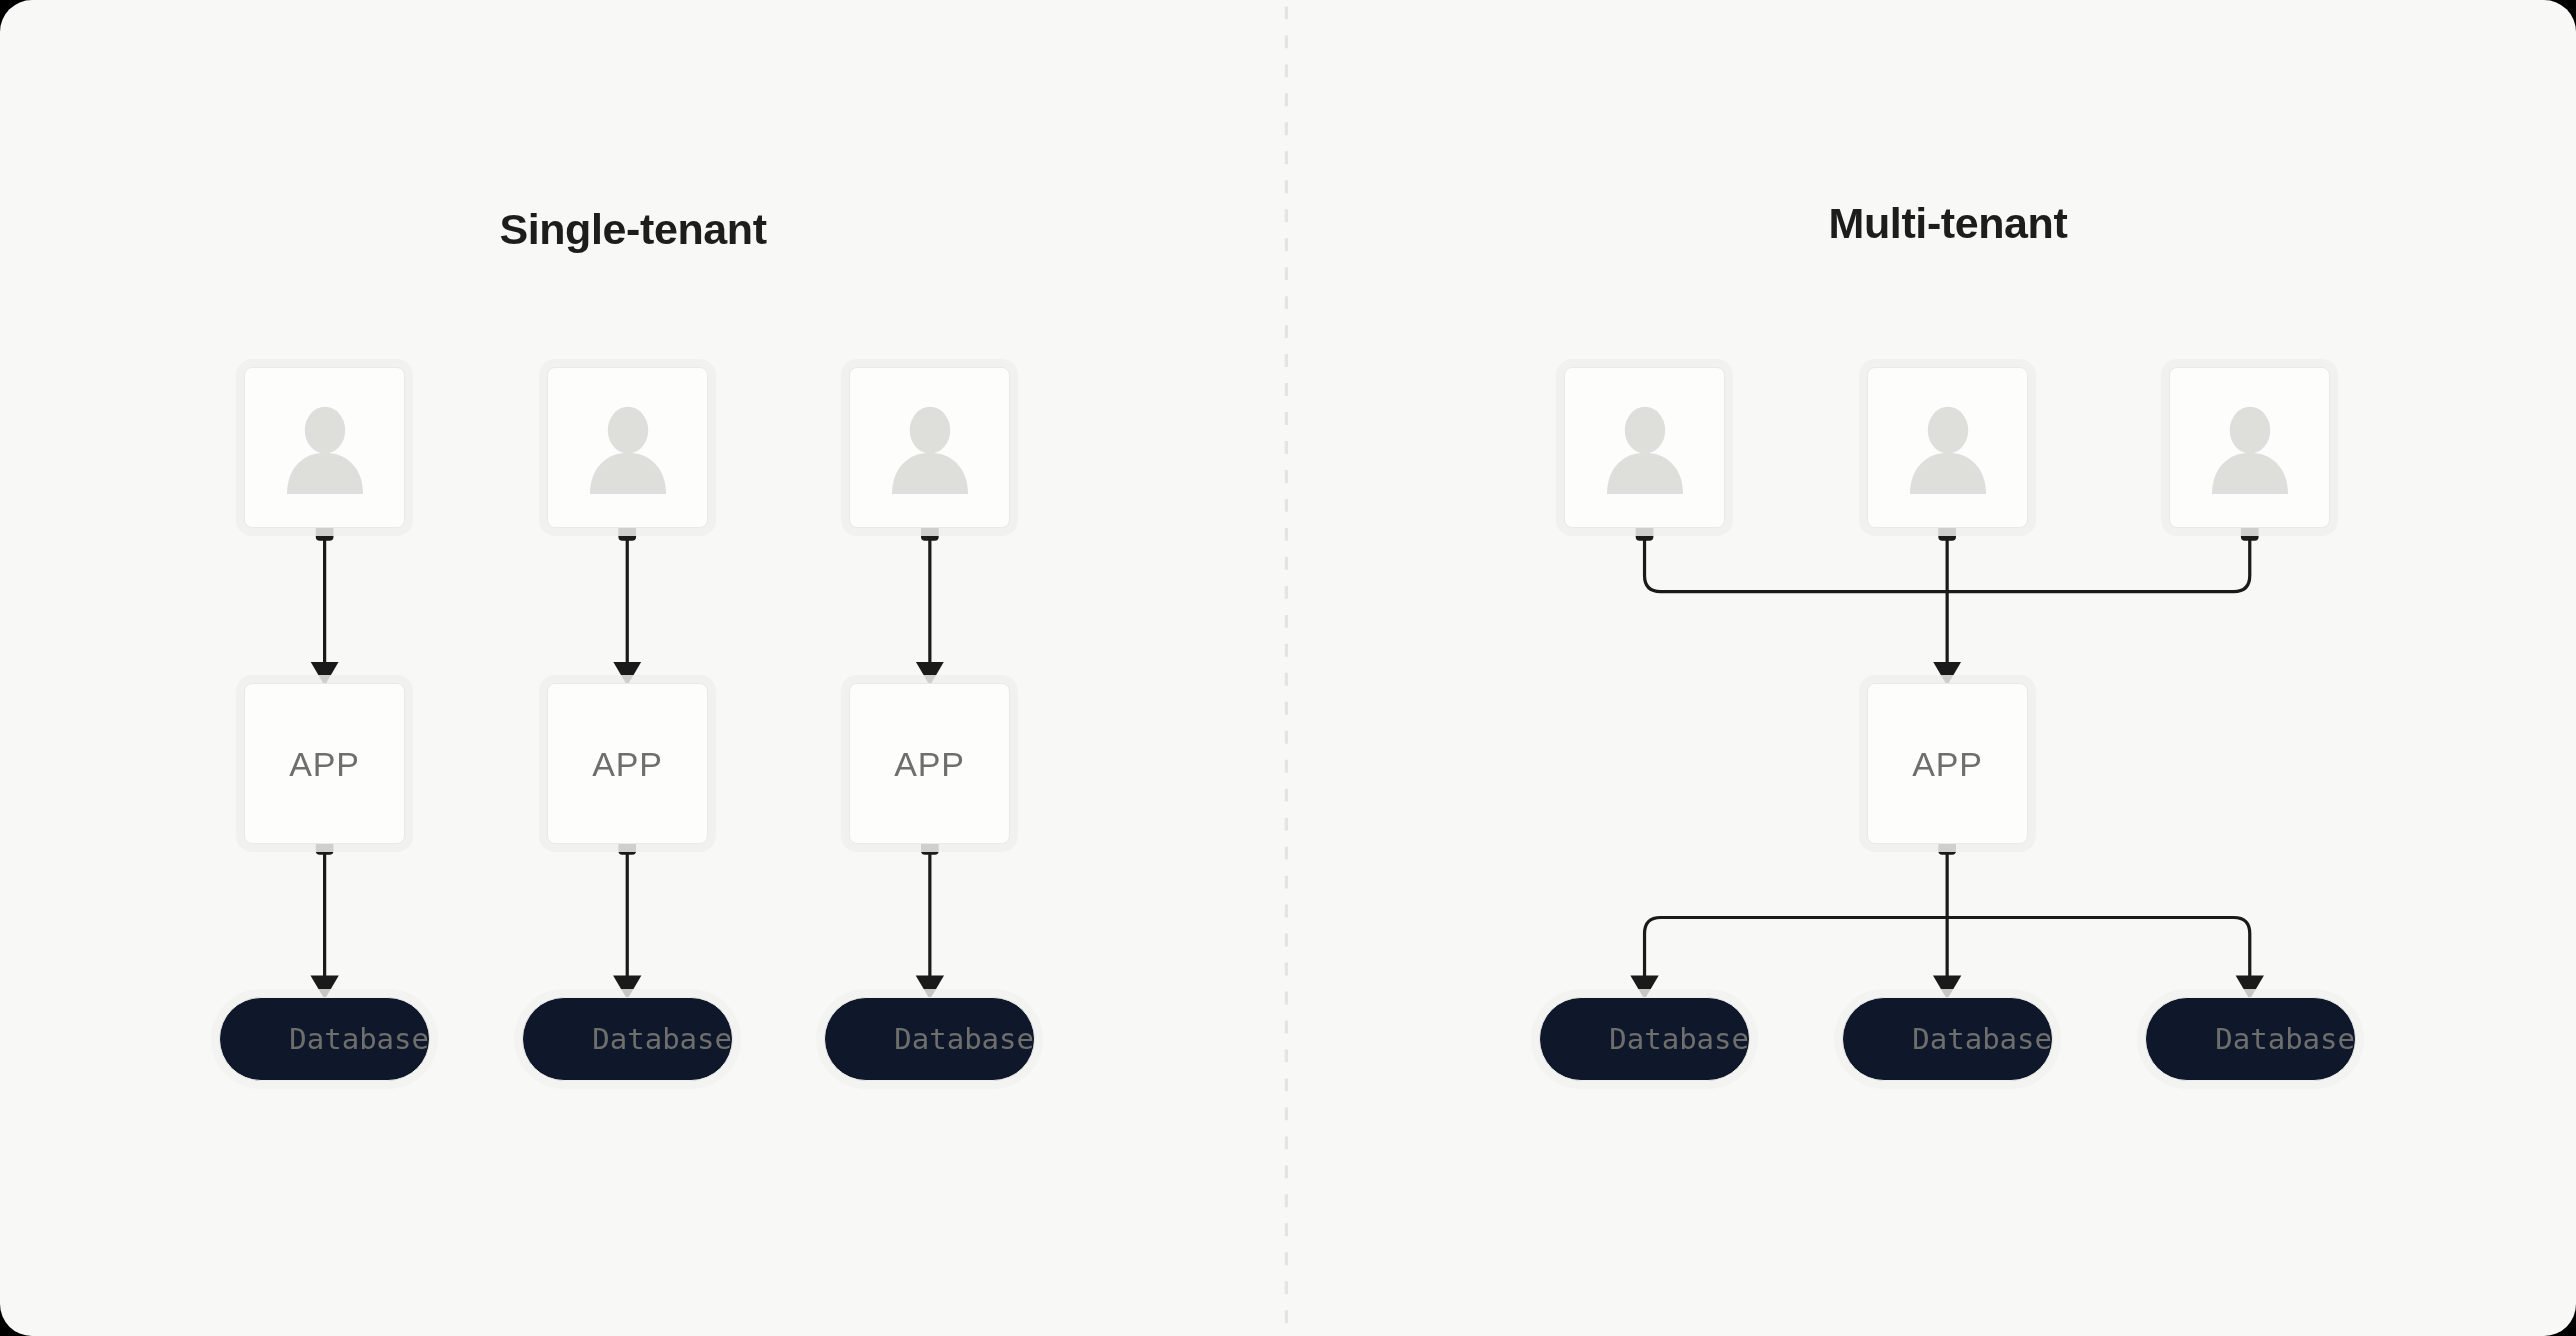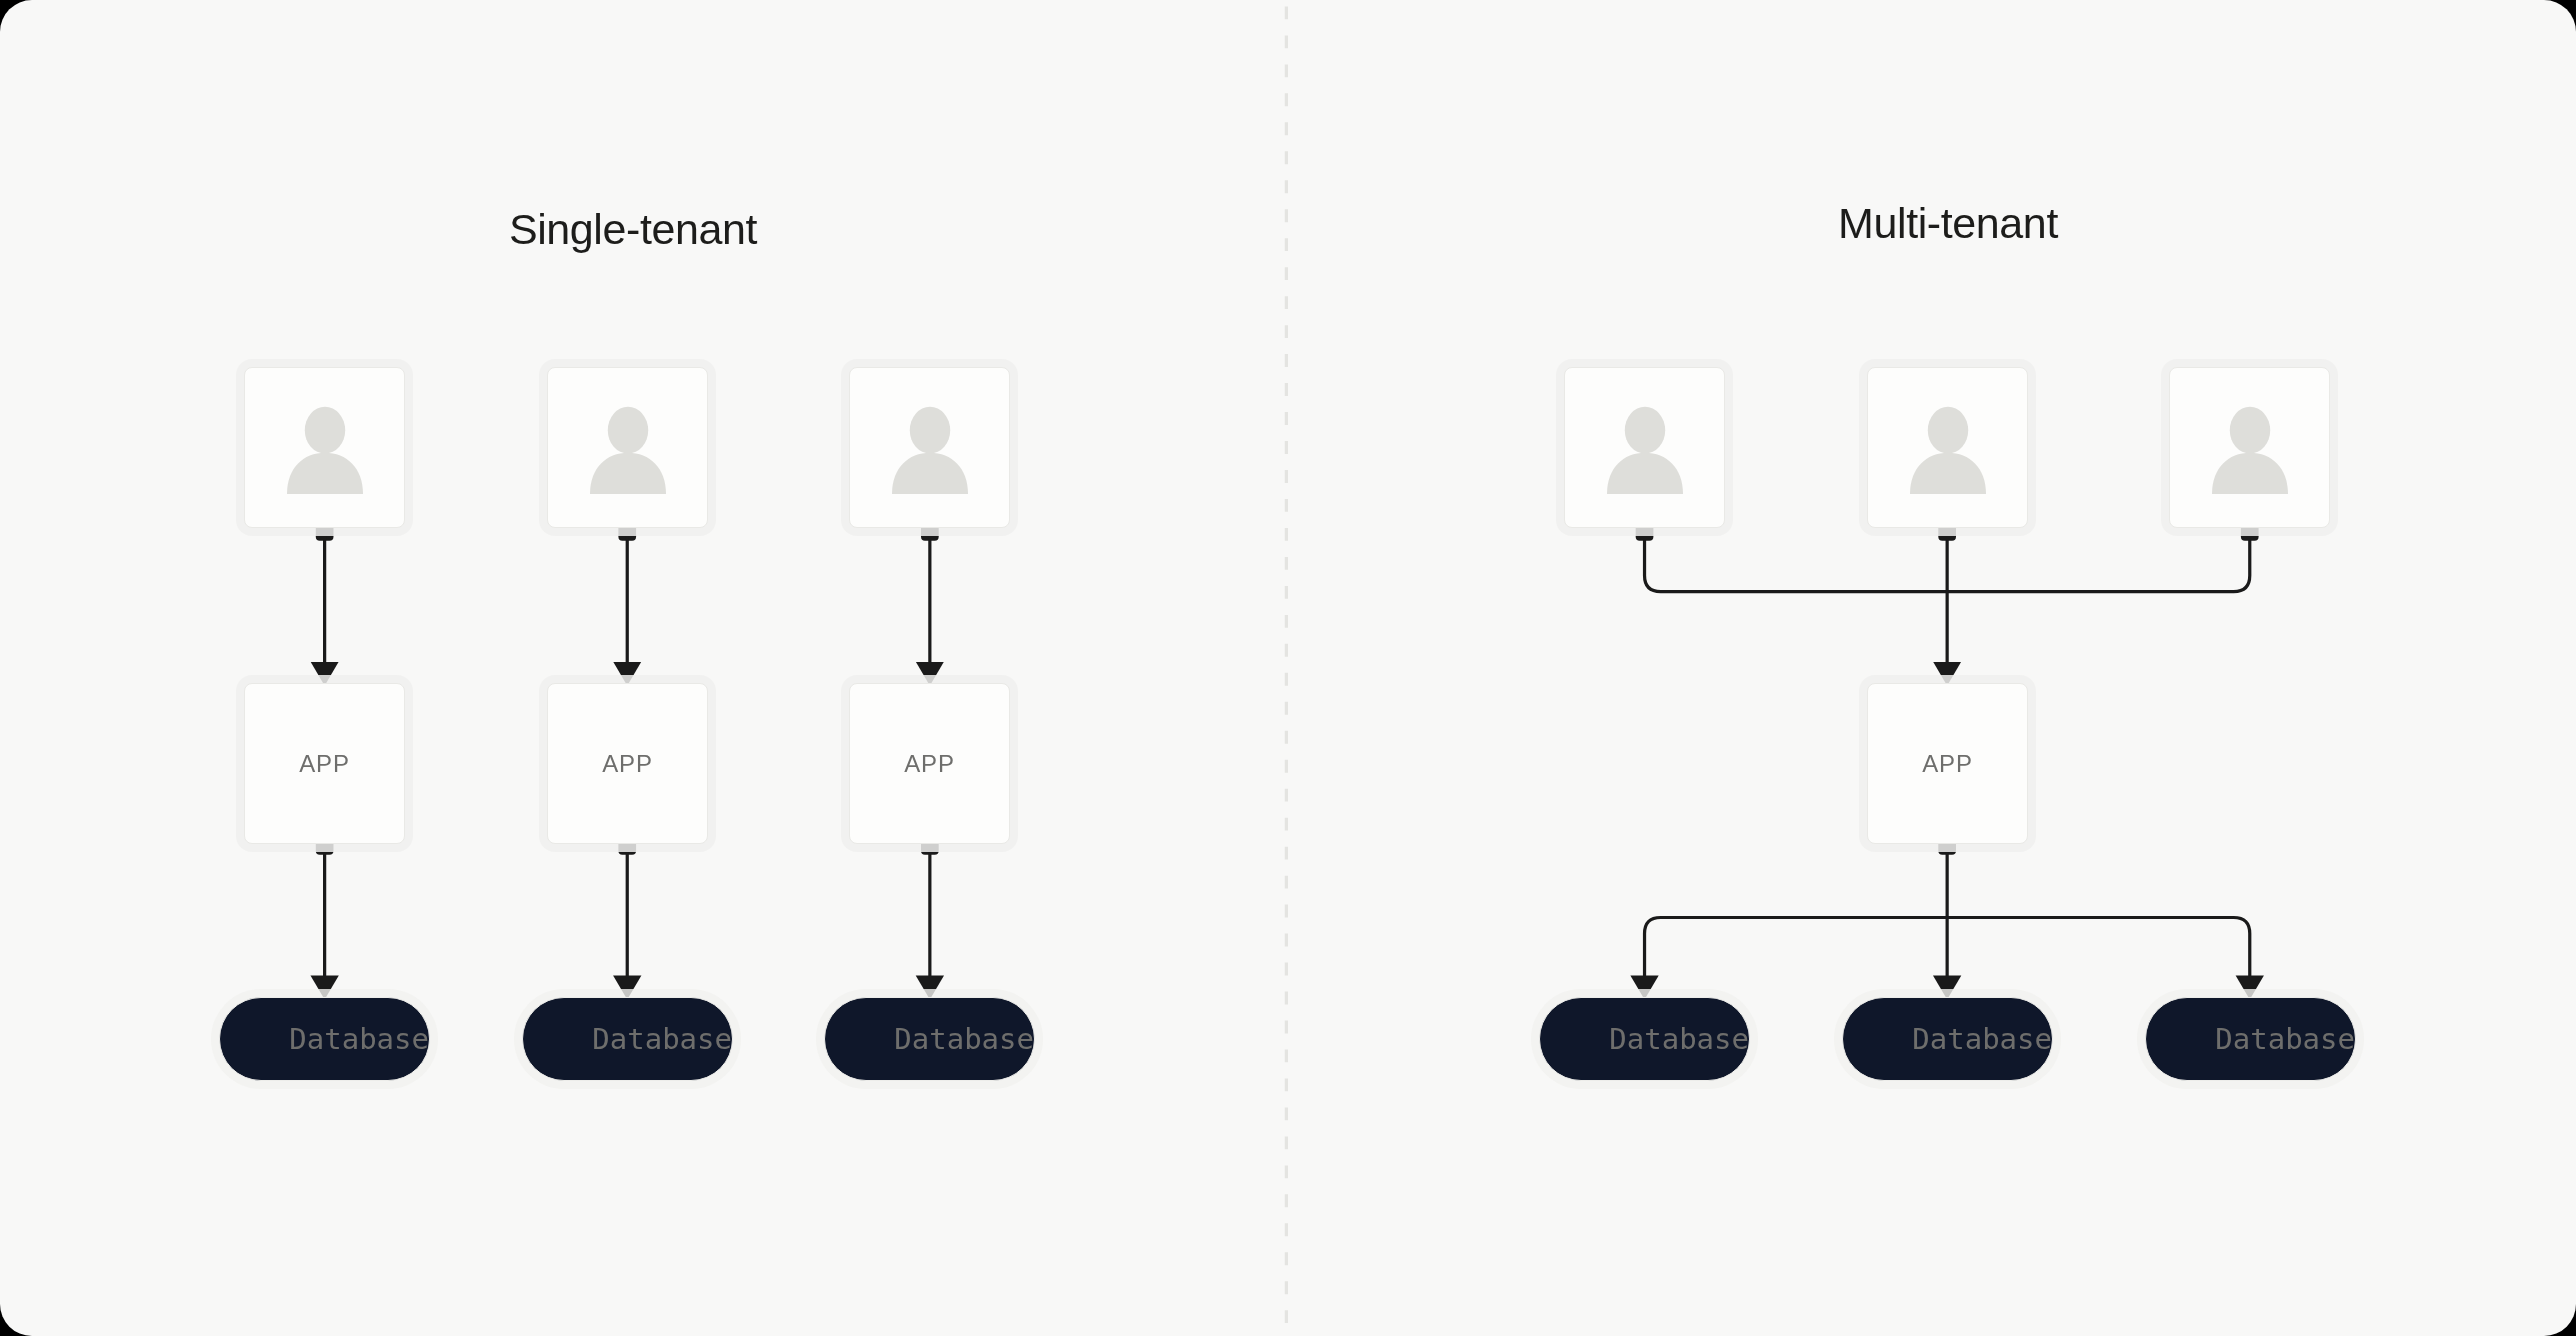--- a/index.html
+++ b/index.html
@@ -26,21 +26,21 @@
     left: 0;
     top: 0;
     width: 2576px;
     height: 1336px;
     display: block;
   }
   .panel-title {
     position: absolute;
     font-family: "Liberation Sans", sans-serif;
     font-size: 43px;
-    font-weight: 400;
+    font-weight: 700;
     color: #1d1d1b;
     letter-spacing: -0.4px;
     white-space: nowrap;
     transform: translateX(-50%);
   }
   .node-box {
     position: absolute;
     background: #fdfdfc;
     border: 1.6px solid #e9e9e6;
     box-shadow: 0 0 0 8px rgba(240,240,238,0.85);
@@ -54,21 +54,21 @@
   .app-box {
     width: 161px;
     height: 161px;
     border-radius: 8px;
     display: flex;
     align-items: center;
     justify-content: center;
   }
   .app-label {
     font-family: "Liberation Sans", sans-serif;
-    font-size: 24px;
+    font-size: 34px;
     color: #6e6e6c;
     letter-spacing: 0.8px;
     line-height: 1;
   }
   .db-pill {
     position: absolute;
     width: 211px;
     height: 84px;
     border-radius: 42px;
     background: #0f172a;

